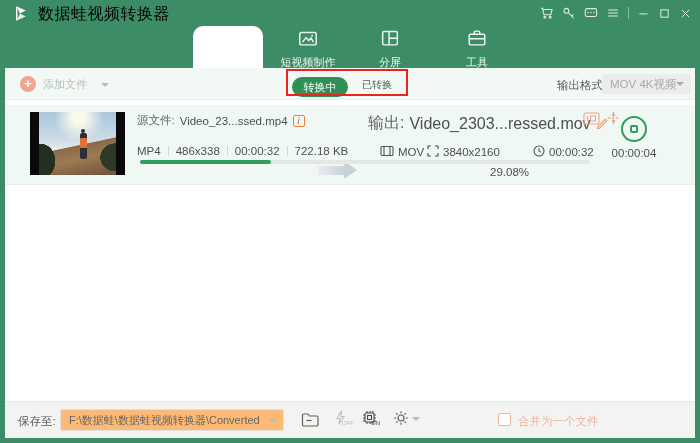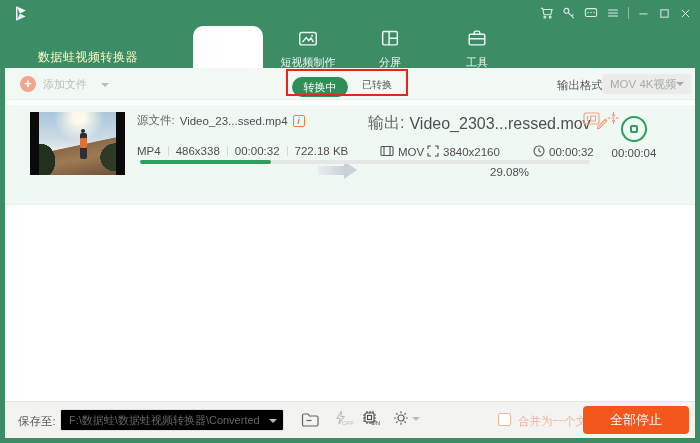--- a/index.html
+++ b/index.html
@@ -2,21 +2,21 @@
 <html><head>
 <meta charset="utf-8">
 <style>
   * { margin:0; padding:0; box-sizing:border-box; }
   html,body { width:700px; height:443px; font-family:"Liberation Sans", sans-serif; }
   .window { position:relative; width:700px; height:443px; background:#3c8d66; overflow:hidden; }
 
   
   .titlebar { position:absolute; left:0; top:0; width:700px; height:26px; }
   .logo { position:absolute; left:13px; top:5px; width:17px; height:17px; }
-  .app-title { position:absolute; left:38px; top:0; height:26px; line-height:27px; font-size:12px; color:#fef9c3; letter-spacing:.5px;margin-top:44px; }
+  .app-title { position:absolute; left:38px; top:0; height:26px; line-height:27px; font-size:16px; color:#000000; letter-spacing:.5px; }
   .tb-icons { position:absolute; right:8px; top:0; height:26px; display:flex; align-items:center; gap:8px; }
   .tb-icons svg { display:block; }
   .tb-sep { width:1px; height:12px; background:rgba(255,255,255,.4); }
 
   
   .tab { position:absolute; top:27px; height:41px; width:80px; display:flex; flex-direction:column; align-items:center; justify-content:flex-start; gap:2px; cursor:pointer; }
   .tab .tlabel { font-size:11px; color:#e9f5ee; }
   .tab-active-bg { position:absolute; left:193px; top:26px; width:70px; height:42px; background:#fff; border-radius:10px 10px 0 0; }
   .tab.active .tlabel { color:#2e9057; }
 
@@ -30,21 +30,21 @@
   .caret { width:0; height:0; border-left:4px solid transparent; border-right:4px solid transparent; border-top:4px solid #b9bdba; }
   .add-caret { position:absolute; left:96px; top:15px; }
   .pill { position:absolute; left:287px; top:9px; width:56px; height:20px; border-radius:10px; background:#2e9057; color:#fff; font-size:11px; line-height:20px; text-align:center; }
   .filter-done { position:absolute; left:357px; top:10px; font-size:10px; color:#4f5a54; }
   .annotation { position:absolute; left:281px; top:1px; width:122px; height:27px; border:2px solid #e9241d; pointer-events:none; }
   .ofmt-label { position:absolute; left:552px; top:10px; font-size:11.5px; color:#5a5a5a; }
   .ofmt-select { position:absolute; left:597px; top:6px; width:89px; height:20px; background:#ececea; border-radius:2px; color:#a7aca9; font-size:11.5px; line-height:20px; padding-left:8px; }
   .ofmt-select .caret { position:absolute; right:7px; top:8px; border-top-color:#a7aca9; }
 
   
-  .filerow { position:absolute; left:0; right:0; top:37px; height:100px; background:#f0f8f3; border-bottom:1px solid #e7f0ea; }
+  .filerow { position:absolute; left:0; right:0; top:37px; height:80px; background:#f0f8f3; border-bottom:1px solid #e7f0ea; }
   .thumb { position:absolute; left:25px; top:7px; width:95px; height:63px; background:#0a0a0a; overflow:hidden; }
   .thumb-img { position:absolute; left:9px; right:9px; top:0; bottom:0;
     background:
       radial-gradient(circle at 52% 8%, rgba(255,252,235,.95) 0 9%, rgba(255,252,235,0) 35%),
       radial-gradient(ellipse 30% 45% at 3% 78%, #24301f 0 60%, rgba(36,48,31,0) 61%),
       radial-gradient(ellipse 35% 40% at 99% 72%, #2c3a26 0 55%, rgba(44,58,38,0) 56%),
       linear-gradient(168deg, rgba(0,0,0,0) 52%, #8a6a48 53%, #9c7a54 70%, #6e5138 100%),
       linear-gradient(180deg, #a9c6dd 0%, #cfdde6 45%, #e9ece9 60%, #b09070 100%);
   }
   .hiker { position:absolute; left:53%; top:34%; width:7px; height:26px; background:#2d2f33; border-radius:2px; }
@@ -72,21 +72,21 @@
   .pfill { height:4px; border-radius:2px; background:#2f9e5a; width:29.08%; }
   .ppct { position:absolute; top:61px; left:485px; width:100px; font-size:11.5px; color:#4f4f4f; }
 
   .stopbtn { position:absolute; left:616px; top:11px; width:26px; height:26px; border:2px solid #2f9e5a; border-radius:50%; display:flex; align-items:center; justify-content:center; cursor:pointer; background:transparent; }
   .stopbtn .sq { width:8px; height:8px; border:2px solid #2f9e5a; border-radius:2px; }
   .elapsed { position:absolute; left:604px; top:42px; width:50px; text-align:center; font-size:11.5px; color:#4f4f4f; }
 
   
   .footer { position:absolute; left:0; right:0; bottom:0; height:37px; background:#f3f4f1; border-top:1px solid #e4e6e2; }
   .save-label { position:absolute; left:13px; top:12px; font-size:11.5px; color:#5a5a5a; }
-  .path-box { position:absolute; left:55px; top:7px; width:224px; height:22px; border:1px solid #e0e1de; background:#000000; border-radius:2px; font-size:11px; color:#666; line-height:20px; padding:0 18px 0 8px; white-space:nowrap; overflow:hidden; }
+  .path-box { position:absolute; left:55px; top:7px; width:224px; height:22px; border:1px solid #e0e1de; background:#fdba74; border-radius:2px; font-size:11px; color:#666; line-height:20px; padding:0 18px 0 8px; white-space:nowrap; overflow:hidden; }
   .path-box .caret { position:absolute; right:6px; top:9px; }
   .ft-ic { position:absolute; top:8px; cursor:pointer; }
   .ic-tag { position:absolute; font-size:6px; letter-spacing:0; }
   .gear-caret { position:absolute; left:407px; top:15px; }
   .merge-box { position:absolute; left:493px; top:11px; width:13px; height:13px; border:1px solid #f0b49e; border-radius:2px; background:#fff; cursor:pointer; }
   .merge-label { position:absolute; left:513px; top:12px; font-size:11.5px; color:#f0b49e; }
   .stopall { position:absolute; left:578px; top:4px; width:106px; height:28px; background:#f4571c; border:none; border-radius:4px; color:#fff; font-size:13px; line-height:28px; text-align:center; cursor:pointer; font-family:inherit; }
 </style>
 </head>
 <body>
@@ -296,17 +296,16 @@
       </span>
 
       <span class="ft-ic" style="left:388px;"><svg width="16" height="16" viewBox="0 0 16 16" fill="none" stroke="#5f5f5f" stroke-width="1.2">
             <circle cx="8" cy="8" r="3"></circle>
             <path d="M8 1.2v2M8 12.8v2M1.2 8h2M12.8 8h2M3.2 3.2l1.4 1.4M11.4 11.4l1.4 1.4M12.8 3.2l-1.4 1.4M4.6 11.4l-1.4 1.4"></path>
           </svg></span>
       <span class="caret gear-caret"></span>
 
       <span class="merge-box"></span>
       <span class="merge-label">合并为一个文件</span>
-      <button class="stopall">全部停止</button>
     </div>
 
   </div>
 </div>
 
 </body></html>

